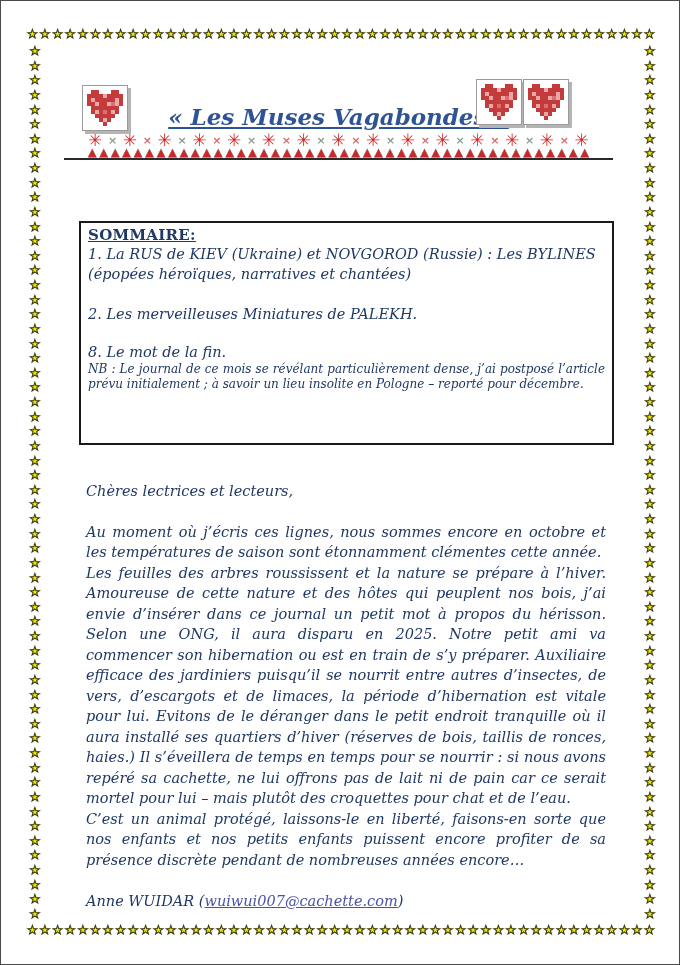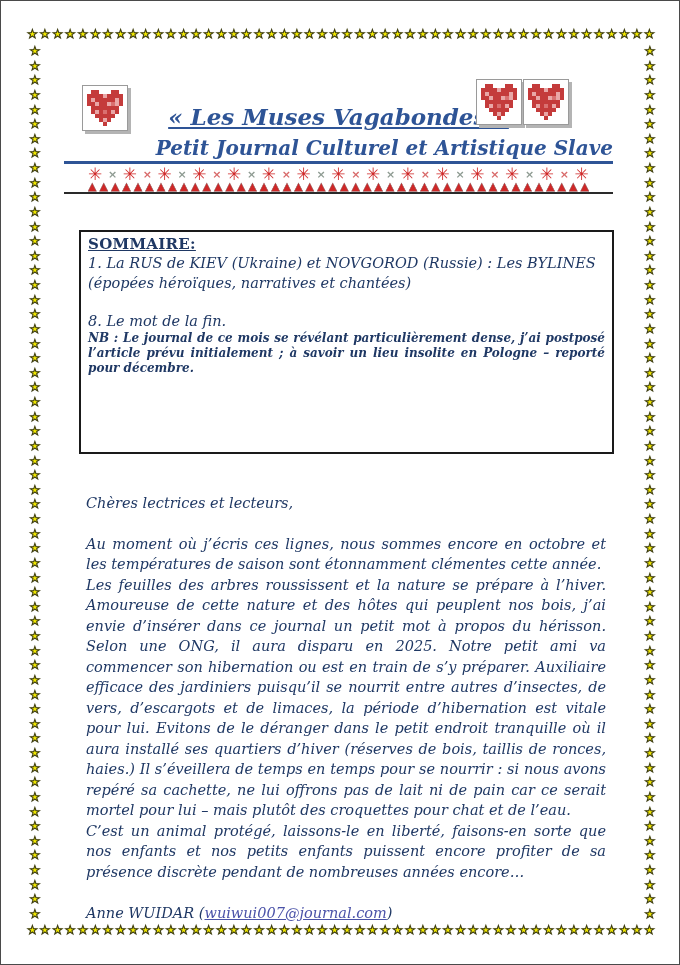--- a/index.html
+++ b/index.html
@@ -39,36 +39,36 @@
   .flower-row .bf { color:#cf2727; font-size:17px; font-weight:bold; font-family:"DejaVu Sans",sans-serif; line-height:17px;}
   .flower-row .bc { color:#8e9b92; font-size:11px; font-weight:bold; font-family:"DejaVu Sans",sans-serif; }
   .flower-row .bc:nth-child(4n) { color:#d86a6a; }
   .zigzag-row { display:flex; justify-content:space-between; height:10px; overflow:hidden; margin-top:-1px; }
   .zigzag-row .star { font-size:11px; line-height:10px; color:#cf2727; -webkit-text-stroke:0.5px #8e5a5a;
                       text-shadow:none; }
   .issue-row { text-align:right; font-size:19px; padding:2px 0 3px 0; border-bottom:2px solid #2a2a2a; }
   .issue-row span { text-decoration:underline; }
 
   
-  .sommaire { position:absolute; left:78px; top:229px; width:535px; height:224px;
+  .sommaire { position:absolute; left:78px; top:220px; width:535px; height:224px;
               border:2px solid #1a1a1a; padding:3px 7px 4px 7px; color:#1f3864; }
   .som-heading { font-size:15px; font-weight:600; text-decoration:underline; font-style:normal;
                  letter-spacing:0.3px; }
   .calli { font-family:"DejaVu Serif", serif; font-style:italic; color:#1f3864; }
   .som-item { font-size:14.5px; line-height:20px; }
   .som-item.just { text-align:justify; }
   .gap20 { margin-top:20px; }
   .gap18 { margin-top:18px; }
-  .som-nb { font-size:12px; line-height:15px; font-weight:bold; text-align:justify; }
+  .som-nb { font-size:12px; line-height:15px; font-weight:normal; text-align:justify; }
 
   
   .letter { position:absolute; left:85px; top:480px; width:520px; color:#1f3864; }
   .letter p { font-size:14.5px; line-height:20.5px; }
   .letter .just { text-align:justify; }
-  .salutation { margin-bottom:20px;margin-top:12px; }
+  .salutation { margin-bottom:20px; }
   .closing { margin-top:20px; }
   .signature { margin-top:21px; }
   .email-link { color:#4a52a8; text-decoration:underline; cursor:pointer; }
 </style>
 </head>
 <body>
 
 <div class="star-row top">
     <span class="star">★</span>
     <span class="star">★</span>
@@ -605,23 +605,20 @@
           <div class="pixel" style="background: transparent;"></div>
           <div class="pixel" style="background: transparent;"></div>
           <div class="pixel" style="background: transparent;"></div>
         </div>
       </div>
     </div>
 
   <div class="main-title blue-script">
     <span>« Les Muses Vagabondes »</span>
   </div>
-  <div class="subtitle-row blue-script">
-    <span>Petit Journal Culturel et Artistique Slave</span>
-  </div>
 
   <div class="band">
     <div class="flower-row">
         <span class="bf">✳</span>
         <span class="bc">×</span>
         <span class="bf">✳</span>
         <span class="bc">×</span>
         <span class="bf">✳</span>
         <span class="bc">×</span>
         <span class="bf">✳</span>
@@ -694,23 +691,24 @@
         <span class="star">▲</span>
         <span class="star">▲</span>
       </div>
   </div>
 
 </div>
 
 <div class="sommaire">
   <div class="som-heading">SOMMAIRE:</div>
   <p class="som-item calli">1. La RUS de KIEV (Ukraine) et NOVGOROD (Russie) : Les BYLINES (épopées héroïques, narratives et chantées)</p>
+  <p class="som-item calli gap20">2. Les merveilleuses Miniatures de PALEKH.</p>
   <p class="som-item calli gap18">8. Le mot de la fin.</p>
   <p class="som-nb calli">NB : Le journal de ce mois se révélant particulièrement dense, j’ai postposé l’article prévu initialement ; à savoir un lieu insolite en Pologne – reporté pour décembre.</p>
 </div>
 
 <div class="letter calli">
   <p class="salutation">Chères lectrices et lecteurs,</p>
   <p class="just">Au moment où j’écris ces lignes, nous sommes encore en octobre et les températures de saison sont étonnamment clémentes cette année.</p>
   <p class="just">Les feuilles des arbres roussissent et la nature se prépare à l’hiver. Amoureuse de cette nature et des hôtes qui peuplent nos bois, j’ai envie d’insérer dans ce journal un petit mot à propos du hérisson. Selon une ONG, il aura disparu en 2025. Notre petit ami va commencer son hibernation ou est en train de s’y préparer. Auxiliaire efficace des jardiniers puisqu’il se nourrit entre autres d’insectes, de vers, d’escargots et de limaces, la période d’hibernation est vitale pour lui. Evitons de le déranger dans le petit endroit tranquille où il aura installé ses quartiers d’hiver (réserves de bois, taillis de ronces, haies.) Il s’éveillera de temps en temps pour se nourrir : si nous avons repéré sa cachette, ne lui offrons pas de lait ni de pain car ce serait mortel pour lui – mais plutôt des croquettes pour chat et de l’eau.</p>
   <p class="just">C’est un animal protégé, laissons-le en liberté, faisons-en sorte que nos enfants et nos petits enfants puissent encore profiter de sa présence discrète pendant de nombreuses années encore…</p>
-  <p class="signature"><span>Anne WUIDAR (</span><span class="email-link">wuiwui007@journal.com</span><span>)</span></p>
+  <p class="signature"><span>Anne WUIDAR (</span><span class="email-link">wuiwui007@cachette.com</span><span>)</span></p>
 </div>
 
 </body></html>

